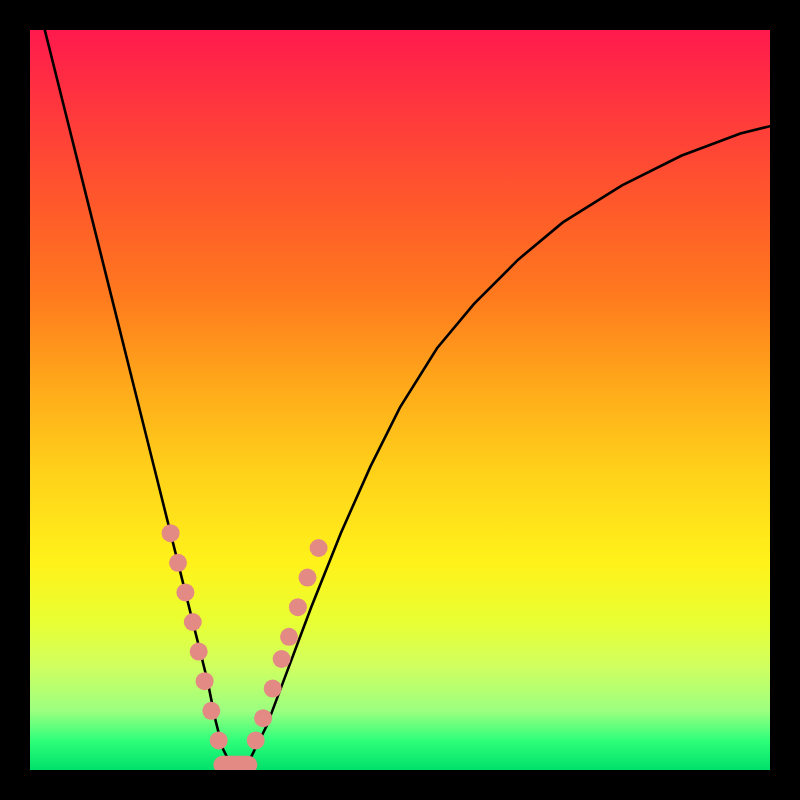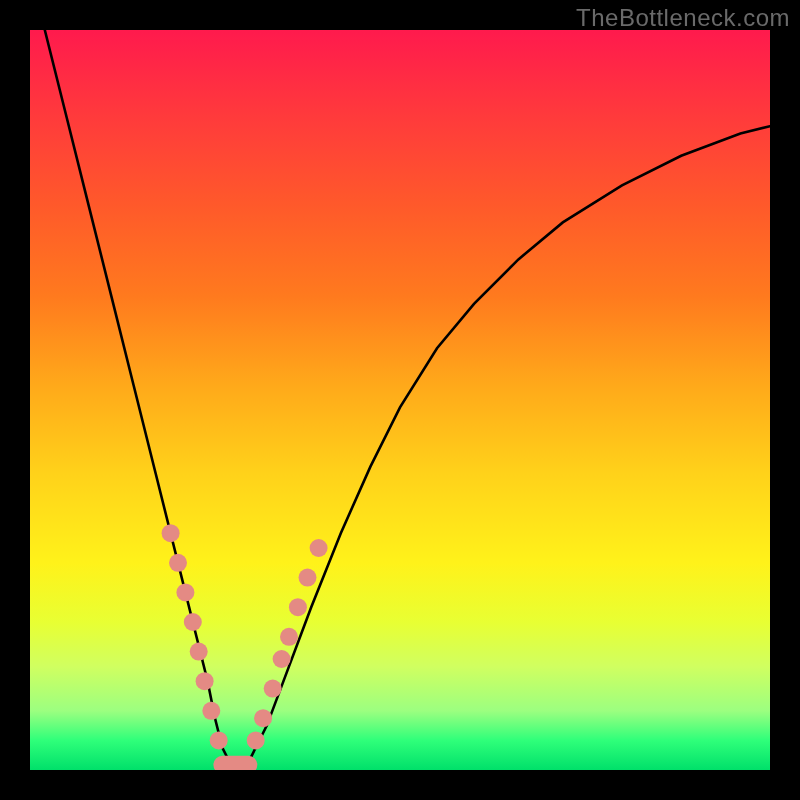--- a/index.html
+++ b/index.html
@@ -69,21 +69,20 @@
     stroke: #e48a84;
     stroke-width: 18;
     stroke-linecap: round;
     fill: none;
   }
 </style>
 </head>
 <body>
 
 <div class="frame">
-  <div class="watermark">TheBottleneck.com</div>
   <div class="plot-area">
     <svg viewBox="0 0 740 740">
       <path id="curve-path" class="curve" d="M14.8 0.0 L37.0 88.8 L59.2 177.6 L81.4 266.4 L103.6 355.2 L125.8 444.0 L140.6 503.2 L155.4 562.4 L166.5 606.8 L177.6 651.2 L185.0 688.2 L192.4 717.8 L199.8 732.6 L207.2 736.3 L218.3 732.6 L236.8 695.6 L259.0 636.4 L281.2 577.2 L310.8 503.2 L340.4 436.6 L370.0 377.4 L407.0 318.2 L444.0 273.8 L488.4 229.4 L532.8 192.4 L592.0 155.4 L651.2 125.8 L710.4 103.6 L740.0 96.2"></path>
       <g id="markers-left">
           <circle cx="140.6" cy="503.2" r="9" class="marker"></circle>
           <circle cx="148.0" cy="532.8" r="9" class="marker"></circle>
           <circle cx="155.4" cy="562.4" r="9" class="marker"></circle>
           <circle cx="162.8" cy="592.0" r="9" class="marker"></circle>
           <circle cx="168.7" cy="621.6" r="9" class="marker"></circle>
           <circle cx="174.6" cy="651.2" r="9" class="marker"></circle>

